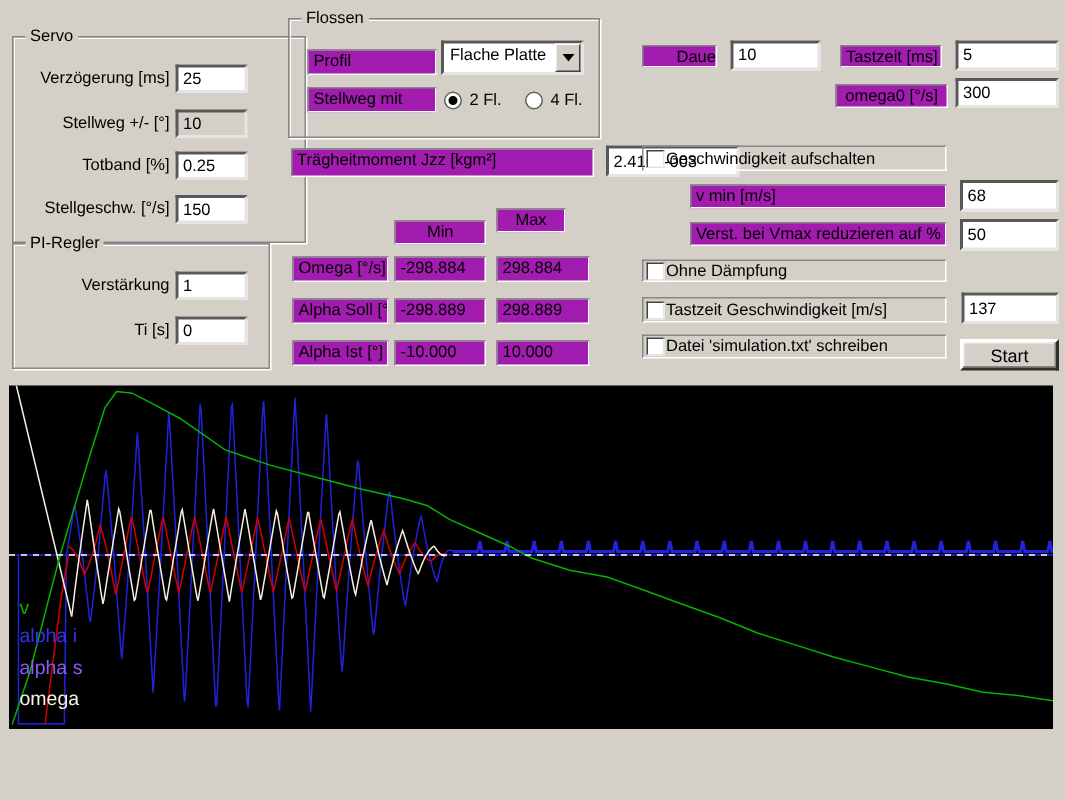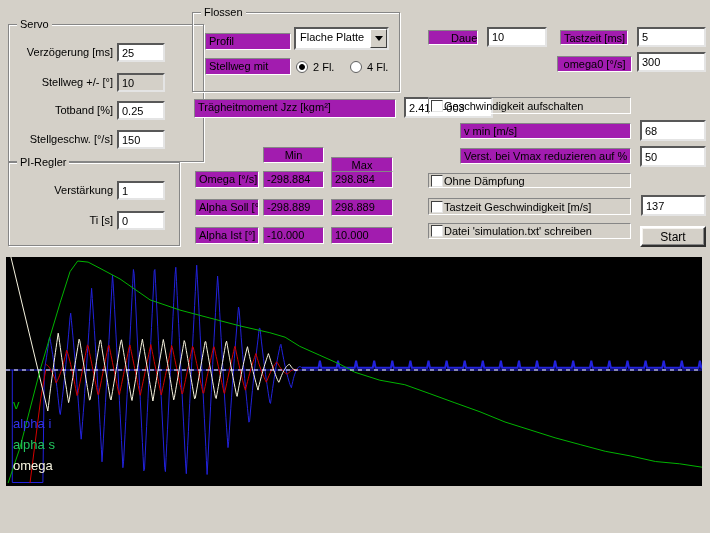--- a/index.html
+++ b/index.html
@@ -125,21 +125,21 @@
   <span class="radio sel" style="left:103px;top:48px;"></span>
   <span class="radiolabel" style="left:120px;top:48px;">2 Fl.</span>
   <span class="radio" style="left:157px;top:48px;"></span>
   <span class="radiolabel" style="left:174px;top:48px;">4 Fl.</span>
 </div>
 
 <div class="statbox" style="left:194px;top:99px;width:202px;height:19px;">Trägheitmoment Jzz [kgm²]</div>
 <input class="edit" style="left: 404px; top: 97px; width: 89px; height: 21px;" value="2.416e-003">
 
 <div class="statbox center" style="left:263px;top:147px;width:61px;height:16px;">Min</div>
-<div class="statbox center" style="left:331px;top:157px;width:62px;height:16px;">Max</div>
+<div class="statbox center" style="left:331px;top:139px;width:46px;height:16px;">Max</div>
 
 <div class="statbox" style="left:195px;top:171px;width:64px;height:17px;">Omega [°/s]</div>
 <div class="statbox" style="left:263px;top:171px;width:61px;height:17px;">-298.884</div>
 <div class="statbox" style="left:331px;top:171px;width:62px;height:17px;">298.884</div>
 
 <div class="statbox" style="left:195px;top:199px;width:64px;height:17px;">Alpha Soll [°]</div>
 <div class="statbox" style="left:263px;top:199px;width:61px;height:17px;">-298.889</div>
 <div class="statbox" style="left:331px;top:199px;width:62px;height:17px;">298.889</div>
 
 <div class="statbox" style="left:195px;top:227px;width:64px;height:17px;">Alpha Ist [°]</div>
@@ -191,15 +191,15 @@
       <polyline points="295.8,110.7 312.5,110.7 313.9,103.7 315.3,110.7 330.6,110.7 332.0,103.7 333.4,110.7 348.7,110.7 350.1,103.7 351.5,110.7 366.8,110.7 368.2,103.7 369.6,110.7 384.9,110.7 386.3,103.7 387.7,110.7 403.0,110.7 404.4,103.7 405.8,110.7 421.1,110.7 422.5,103.7 423.9,110.7 439.2,110.7 440.6,103.7 442.0,110.7 457.3,110.7 458.7,103.7 460.1,110.7 475.4,110.7 476.8,103.7 478.2,110.7 493.5,110.7 494.9,103.7 496.2,110.7 511.6,110.7 513.0,103.7 514.3,110.7 529.7,110.7 531.0,103.7 532.4,110.7 547.8,110.7 549.1,103.7 550.5,110.7 565.8,110.7 567.2,103.7 568.6,110.7 583.9,110.7 585.3,103.7 586.7,110.7 602.0,110.7 603.4,103.7 604.8,110.7 620.1,110.7 621.5,103.7 622.9,110.7 638.2,110.7 639.6,103.7 641.0,110.7 656.3,110.7 657.7,103.7 659.1,110.7 674.4,110.7 675.8,103.7 677.2,110.7 692.5,110.7 693.9,103.7 695.3,110.7 696.0,110.7" fill="none" stroke="#2222dd" stroke-width="2"></polyline>
       <polyline points="24.0,226.0 34.8,141.2 39.7,113.0" fill="none" stroke="#d40000" stroke-width="1"></polyline>
       <polyline points="39.7,107.3 40.4,107.7 41.1,108.1 41.8,108.7 42.5,109.4 43.2,110.3 43.8,111.2 44.5,112.3 45.2,113.6 45.9,114.9 46.6,116.4 47.3,118.0 48.0,119.8 48.7,121.6 49.4,123.6 50.1,125.8 50.8,124.8 51.5,123.4 52.2,121.9 52.9,120.2 53.6,118.4 54.3,116.5 55.0,114.4 55.7,112.2 56.4,109.9 57.1,107.4 57.8,104.9 58.5,102.2 59.2,99.3 59.9,96.4 60.6,93.3 61.2,94.5 61.9,96.8 62.6,99.3 63.3,102.0 64.0,104.7 64.7,107.6 65.4,110.6 66.1,113.8 66.8,117.1 67.5,120.5 68.2,124.0 68.9,127.7 69.6,131.5 70.3,135.0 71.0,138.5 71.7,137.1 72.4,133.5 73.1,130.0 73.8,126.5 74.5,123.0 75.2,119.5 75.9,116.0 76.6,112.5 77.3,109.0 78.0,105.5 78.6,102.0 79.3,98.5 80.0,95.0 80.7,91.5 81.4,88.0 82.1,88.7 82.8,92.2 83.5,95.7 84.2,99.2 84.9,102.7 85.6,106.2 86.3,109.7 87.0,113.2 87.7,116.6 88.4,120.1 89.1,123.6 89.8,127.1 90.5,130.6 91.2,134.0 91.9,137.5 92.6,137.5 93.3,134.0 94.0,130.5 94.7,127.0 95.4,123.6 96.0,120.1 96.7,116.6 97.4,113.2 98.1,109.7 98.8,106.2 99.5,102.8 100.2,99.3 100.9,95.9 101.6,92.4 102.3,89.0 103.0,88.3 103.7,91.8 104.4,95.2 105.1,98.7 105.8,102.1 106.5,105.6 107.2,109.0 107.9,112.5 108.6,115.9 109.3,119.4 110.0,122.8 110.7,126.2 111.4,129.7 112.1,133.1 112.8,136.5 113.4,137.9 114.1,134.4 114.8,131.0 115.5,127.6 116.2,124.1 116.9,120.7 117.6,117.3 118.3,113.8 119.0,110.4 119.7,107.0 120.4,103.6 121.1,100.2 121.8,96.7 122.5,93.3 123.2,89.9 123.9,87.9 124.6,91.3 125.3,94.7 126.0,98.1 126.7,101.6 127.4,105.0 128.1,108.4 128.8,111.8 129.5,115.2 130.2,118.6 130.8,122.0 131.5,125.4 132.2,128.8 132.9,132.2 133.6,135.6 134.3,138.3 135.0,134.9 135.7,131.5 136.4,128.1 137.1,124.7 137.8,121.3 138.5,117.9 139.2,114.5 139.9,111.1 140.6,107.7 141.3,104.4 142.0,101.0 142.7,97.6 143.4,94.2 144.1,90.9 144.8,87.5 145.5,90.9 146.2,94.3 146.9,97.6 147.6,101.0 148.2,104.4 148.9,107.8 149.6,111.1 150.3,114.5 151.0,117.9 151.7,121.2 152.4,124.6 153.1,127.9 153.8,131.3 154.5,134.6 155.2,138.0 155.9,135.3 156.6,131.9 157.3,128.6 158.0,125.2 158.7,121.9 159.4,118.5 160.1,115.2 160.8,111.8 161.5,108.5 162.2,105.1 162.9,101.8 163.6,98.5 164.3,95.1 165.0,91.8 165.6,88.5 166.3,90.5 167.0,93.8 167.7,97.2 168.4,100.5 169.1,103.8 169.8,107.2 170.5,110.5 171.2,113.8 171.9,117.1 172.6,120.5 173.3,123.8 174.0,127.1 174.7,130.4 175.4,133.7 176.1,137.0 176.8,135.7 177.5,132.4 178.2,129.1 178.9,125.7 179.6,122.4 180.3,119.1 181.0,115.8 181.7,112.5 182.4,109.2 183.0,105.9 183.7,102.6 184.4,99.3 185.1,96.0 185.8,92.7 186.5,89.4 187.2,90.1 187.9,93.4 188.6,96.7 189.3,100.0 190.0,103.3 190.7,106.6 191.4,109.9 192.1,113.2 192.8,116.4 193.5,119.7 194.2,123.0 194.9,126.3 195.6,129.6 196.3,132.8 197.0,136.1 197.7,136.1 198.4,132.8 199.1,129.5 199.8,126.2 200.4,123.0 201.1,119.7 201.8,116.4 202.5,113.2 203.2,109.9 203.9,106.6 204.6,103.4 205.3,100.1 206.0,96.8 206.7,93.6 207.4,90.3 208.1,89.7 208.8,93.0 209.5,96.2 210.2,99.5 210.9,102.7 211.6,106.0 212.3,109.3 213.0,112.5 213.7,115.7 214.4,119.0 215.1,122.2 215.8,125.5 216.5,128.7 217.2,131.9 217.8,135.2 218.5,136.5 219.2,133.2 219.9,130.0 220.6,126.7 221.3,123.5 222.0,120.3 222.7,117.0 223.4,113.8 224.1,110.6 224.8,107.3 225.5,104.1 226.2,100.9 226.9,97.7 227.6,94.5 228.3,91.3 229.0,89.3 229.7,92.6 230.4,96.0 231.1,99.3 231.8,102.6 232.5,105.8 233.2,108.9 233.9,111.9 234.6,114.9 235.2,117.8 235.9,120.7 236.6,123.4 237.3,126.1 238.0,128.7 238.7,131.3 239.4,133.2 240.1,130.3 240.8,127.4 241.5,124.6 242.2,121.9 242.9,119.2 243.6,116.6 244.3,114.1 245.0,111.7 245.7,109.3 246.4,107.0 247.1,104.7 247.8,102.6 248.5,100.5 249.2,98.5 249.9,96.5 250.6,98.9 251.3,101.3 252.0,103.6 252.6,105.8 253.3,107.9 254.0,109.9 254.7,111.9 255.4,113.8 256.1,115.7 256.8,117.5 257.5,119.2 258.2,120.8 258.9,122.3 259.6,123.8 260.3,125.2 261.0,123.7 261.7,121.9 262.4,120.1 263.1,118.5 263.8,116.9 264.5,115.3 265.2,113.9 265.9,112.5 266.6,111.2 267.3,110.0 268.0,108.8 268.7,107.7 269.4,106.7 270.0,105.7 270.7,104.8 271.4,105.7 272.1,107.0 272.8,108.2 273.5,109.4 274.2,110.4 274.9,111.4 275.6,112.3 276.3,113.2 277.0,114.0 277.7,114.7 278.4,115.3 279.1,115.9 279.8,116.4 280.5,116.8 281.2,117.1 281.9,116.7 282.6,115.9 283.3,115.2 284.0,114.6 284.7,114.1 285.4,113.6 286.1,113.3 286.8,112.9 287.4,112.7 288.1,112.5 288.8,112.4 289.5,112.4 290.2,112.4 290.9,112.5 291.6,112.7 292.3,113.0" fill="none" stroke="#d40000" stroke-width="1"></polyline>
       <polyline points="4.9,0.0 32.0,113.0 41.8,154.0" fill="none" stroke="#f6f3df" stroke-width="1"></polyline>
       <polyline points="41.8,154.0 42.5,148.4 43.2,142.8 43.8,137.3 44.5,131.8 45.2,126.4 45.9,121.1 46.6,115.8 47.3,110.7 48.0,105.5 48.7,100.5 49.4,95.5 50.1,90.6 50.8,85.7 51.5,81.0 52.2,76.2 52.9,80.4 53.6,85.5 54.3,90.5 55.0,95.5 55.7,100.4 56.4,105.2 57.1,109.9 57.8,114.6 58.5,119.2 59.2,123.8 59.9,128.3 60.6,132.7 61.2,137.1 61.9,141.3 62.6,145.6 63.3,142.7 64.0,138.1 64.7,133.6 65.4,129.1 66.1,124.7 66.8,120.5 67.5,116.2 68.2,111.9 68.9,107.7 69.6,103.4 70.3,99.2 71.0,94.9 71.7,90.7 72.4,86.4 73.1,82.2 73.8,83.9 74.5,88.1 75.2,92.4 75.9,96.6 76.6,100.9 77.3,105.1 78.0,109.4 78.6,113.6 79.3,117.9 80.0,122.1 80.7,126.3 81.4,130.6 82.1,134.8 82.8,139.0 83.5,143.2 84.2,142.4 84.9,138.2 85.6,133.9 86.3,129.7 87.0,125.5 87.7,121.2 88.4,117.0 89.1,112.8 89.8,108.6 90.5,104.3 91.2,100.1 91.9,95.9 92.6,91.7 93.3,87.5 94.0,83.3 94.7,83.3 95.4,87.5 96.0,91.7 96.7,96.0 97.4,100.2 98.1,104.4 98.8,108.6 99.5,112.8 100.2,117.0 100.9,121.2 101.6,125.4 102.3,129.6 103.0,133.8 103.7,137.9 104.4,142.1 105.1,143.0 105.8,138.8 106.5,134.6 107.2,130.4 107.9,126.2 108.6,122.0 109.3,117.8 110.0,113.6 110.7,109.4 111.4,105.3 112.1,101.1 112.8,96.9 113.4,92.7 114.1,88.6 114.8,84.4 115.5,82.8 116.2,86.9 116.9,91.1 117.6,95.3 118.3,99.5 119.0,103.6 119.7,107.8 120.4,111.9 121.1,116.1 121.8,120.3 122.5,124.4 123.2,128.6 123.9,132.7 124.6,136.9 125.3,141.0 126.0,143.5 126.7,139.3 127.4,135.2 128.1,131.0 128.8,126.9 129.5,122.7 130.2,118.6 130.8,114.4 131.5,110.3 132.2,106.2 132.9,102.0 133.6,97.9 134.3,93.8 135.0,89.6 135.7,85.5 136.4,82.2 137.1,86.4 137.8,90.5 138.5,94.6 139.2,98.8 139.9,102.9 140.6,107.0 141.3,111.1 142.0,115.3 142.7,119.4 143.4,123.5 144.1,127.6 144.8,131.7 145.5,135.8 146.2,139.9 146.9,144.0 147.6,139.9 148.2,135.8 148.9,131.7 149.6,127.6 150.3,123.5 151.0,119.3 151.7,115.2 152.4,111.1 153.1,107.0 153.8,102.9 154.5,98.9 155.2,94.8 155.9,90.7 156.6,86.6 157.3,82.5 158.0,85.8 158.7,89.9 159.4,94.0 160.1,98.1 160.8,102.2 161.5,106.3 162.2,110.3 162.9,114.4 163.6,118.5 164.3,122.6 165.0,126.6 165.6,130.7 166.3,134.8 167.0,138.8 167.7,142.9 168.4,140.5 169.1,136.4 169.8,132.3 170.5,128.2 171.2,124.2 171.9,120.1 172.6,116.0 173.3,112.0 174.0,107.9 174.7,103.9 175.4,99.8 176.1,95.8 176.8,91.7 177.5,87.7 178.2,83.6 178.9,85.2 179.6,89.3 180.3,93.4 181.0,97.4 181.7,101.5 182.4,105.5 183.0,109.6 183.7,113.6 184.4,117.6 185.1,121.7 185.8,125.7 186.5,129.7 187.2,133.8 187.9,137.8 188.6,141.8 189.3,141.0 190.0,137.0 190.7,132.9 191.4,128.9 192.1,124.9 192.8,120.8 193.5,116.8 194.2,112.8 194.9,108.8 195.6,104.8 196.3,100.7 197.0,96.7 197.7,92.7 198.4,88.7 199.1,84.7 199.8,84.7 200.4,88.7 201.1,92.8 201.8,96.8 202.5,100.8 203.2,104.8 203.9,108.8 204.6,112.8 205.3,116.8 206.0,120.8 206.7,124.8 207.4,128.8 208.1,132.8 208.8,136.7 209.5,140.7 210.2,141.5 210.9,137.5 211.6,133.5 212.3,129.5 213.0,125.5 213.7,121.6 214.4,117.6 215.1,113.6 215.8,109.6 216.5,105.6 217.2,101.7 217.8,97.7 218.5,93.7 219.2,89.7 219.9,85.8 220.6,84.2 221.3,88.2 222.0,92.2 222.7,96.1 223.4,100.2 224.1,104.2 224.8,108.1 225.5,112.0 226.2,115.8 226.9,119.6 227.6,123.3 228.3,126.9 229.0,130.5 229.7,134.0 230.4,137.5 231.1,139.4 231.8,135.6 232.5,131.9 233.2,128.2 233.9,124.6 234.6,121.1 235.2,117.6 235.9,114.2 236.6,110.8 237.3,107.5 238.0,104.3 238.7,101.1 239.4,98.0 240.1,95.0 240.8,92.0 241.5,89.7 242.2,93.0 242.9,96.3 243.6,99.5 244.3,102.6 245.0,105.7 245.7,108.7 246.4,111.7 247.1,114.6 247.8,117.4 248.5,120.2 249.2,122.9 249.9,125.5 250.6,128.1 251.3,130.6 252.0,133.1 252.6,130.2 253.3,127.4 254.0,124.7 254.7,122.0 255.4,119.4 256.1,116.8 256.8,114.3 257.5,111.9 258.2,109.5 258.9,107.2 259.6,105.0 260.3,102.8 261.0,100.7 261.7,98.6 262.4,96.6 263.1,98.6 263.8,100.9 264.5,103.2 265.2,105.4 265.9,107.6 266.6,109.7 267.3,111.7 268.0,113.7 268.7,115.6 269.4,117.4 270.0,119.2 270.7,120.9 271.4,122.6 272.1,124.0 272.8,125.3 273.5,123.9 274.2,122.0 274.9,120.1 275.6,118.4 276.3,116.8 277.0,115.3 277.7,113.9 278.4,112.7 279.1,111.6 279.8,110.5 280.5,109.6 281.2,108.9 281.9,108.2 282.6,107.6 283.3,107.2 284.0,107.9 284.7,109.0 285.4,110.0 286.1,110.8 286.8,111.6 287.4,112.2 288.1,112.7 288.8,113.0 289.5,113.3 290.2,113.4 290.9,113.5" fill="none" stroke="#f6f3df" stroke-width="1"></polyline>
       <polyline points="2.1,226.0 13.9,191.0 34.1,113.0 54.3,45.2 64.0,14.7 71.7,4.0 82.1,5.1 94.0,11.3 114.1,22.0 144.1,42.9 174.0,53.1 203.9,61.0 233.9,68.9 263.8,75.7 279.1,80.2 293.7,89.3 313.9,98.3 334.1,107.3 348.7,115.2 373.8,123.2 398.8,127.7 423.9,136.7 448.9,145.8 474.0,154.8 499.0,165.0 524.1,172.9 549.1,180.8 574.2,187.6 599.3,194.3 624.3,198.9 649.4,204.5 673.7,206.8 696.0,210.2" fill="none" stroke="#00b400" stroke-width="1"></polyline>
       <polyline points="0.0,113.0 696.0,113.0" fill="none" stroke="#ffffff" stroke-width="1" stroke-dasharray="4,4"></polyline>
     </svg>
   <span class="legend-item" id="legend-v" style="color: rgb(0, 180, 0);">v</span>
   <span class="legend-item" id="legend-alpha-i" style="color: rgb(51, 51, 238);">alpha i</span>
-  <span class="legend-item" id="legend-alpha-s" style="color: #22c55e;">alpha s</span>
+  <span class="legend-item" id="legend-alpha-s" style="color: #8b5cf6;">alpha s</span>
   <span class="legend-item" id="legend-omega" style="color: rgb(246, 243, 223);">omega</span>
 </div>
 
 </body></html>

